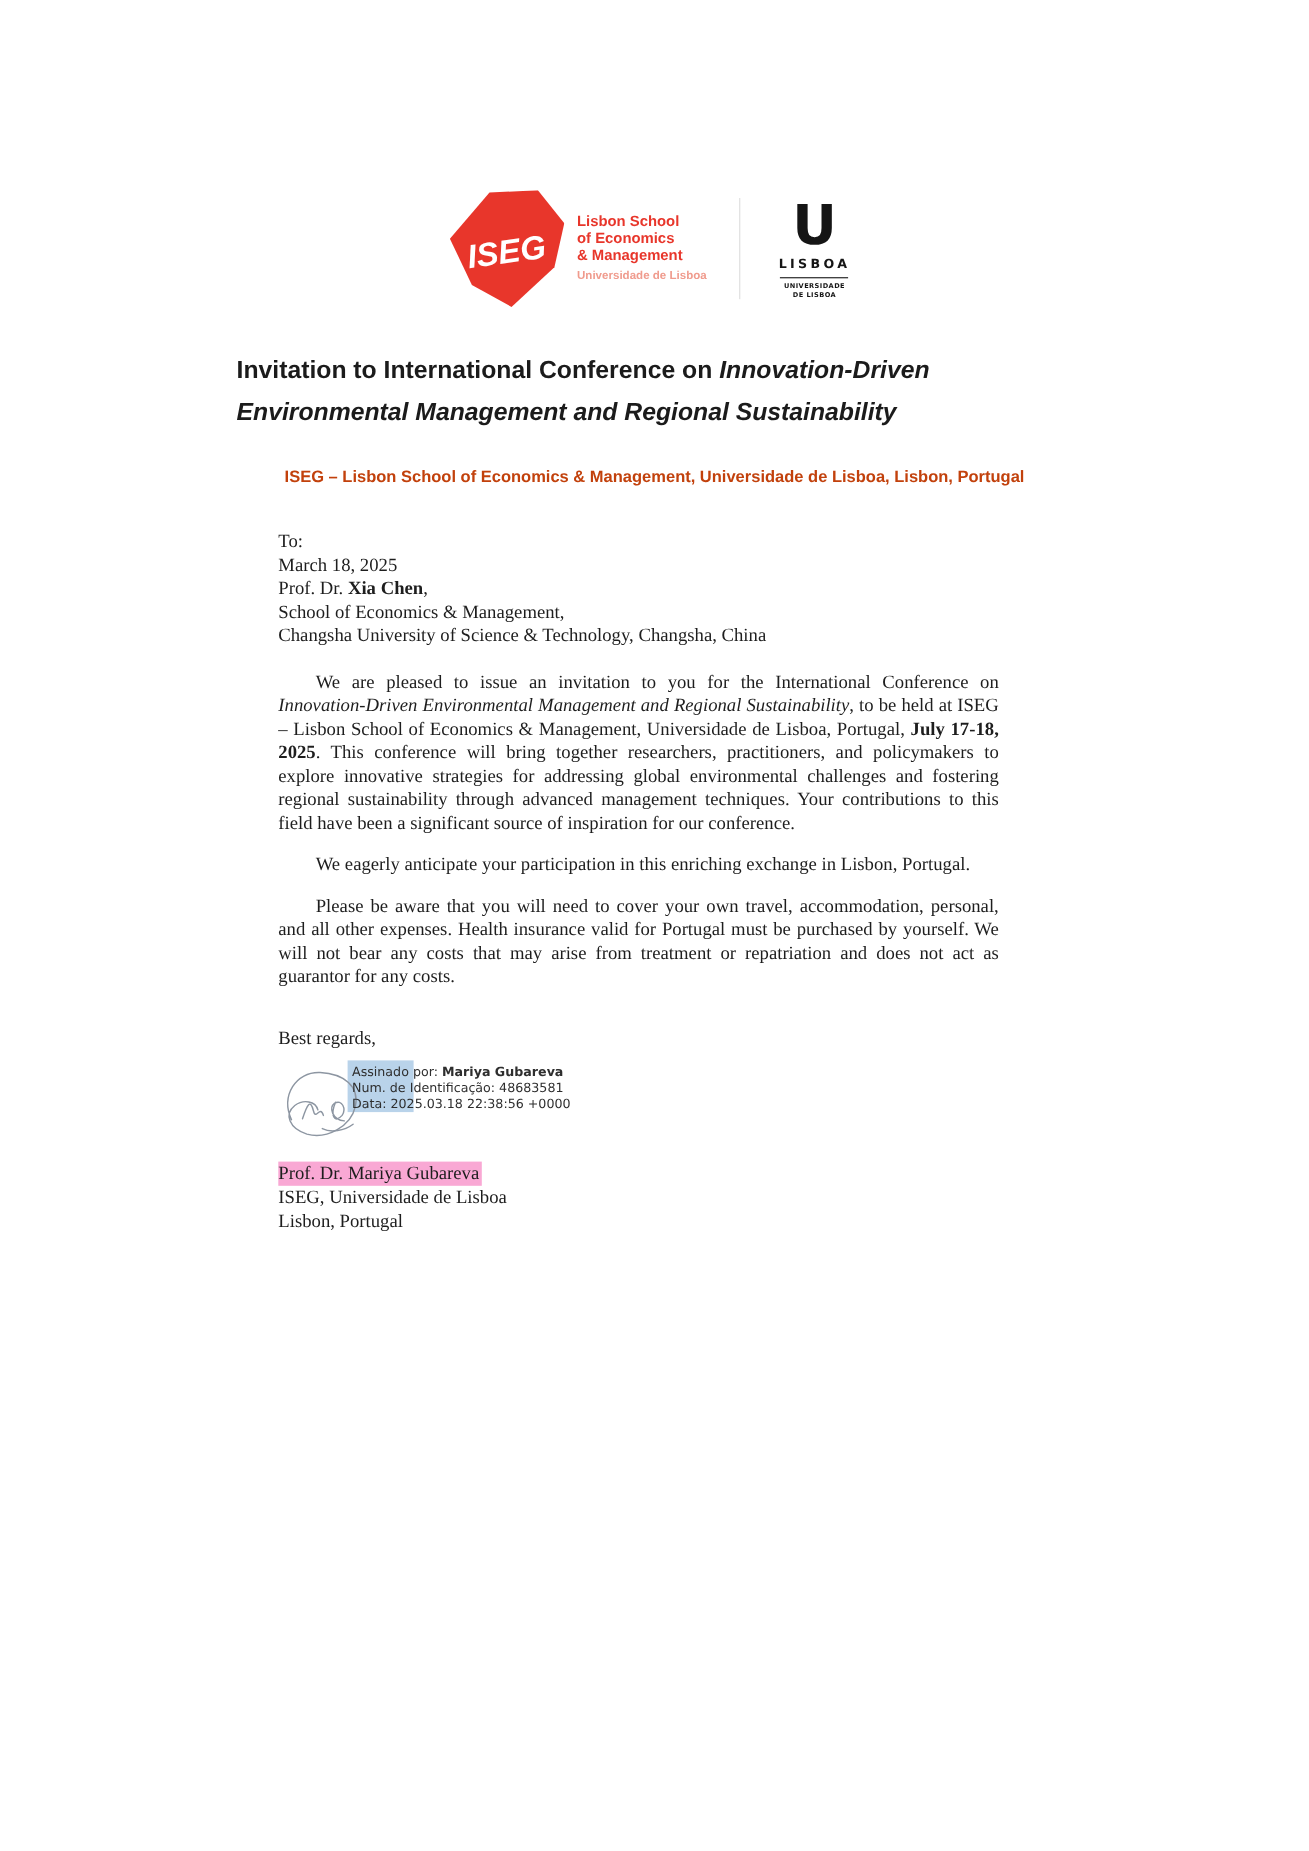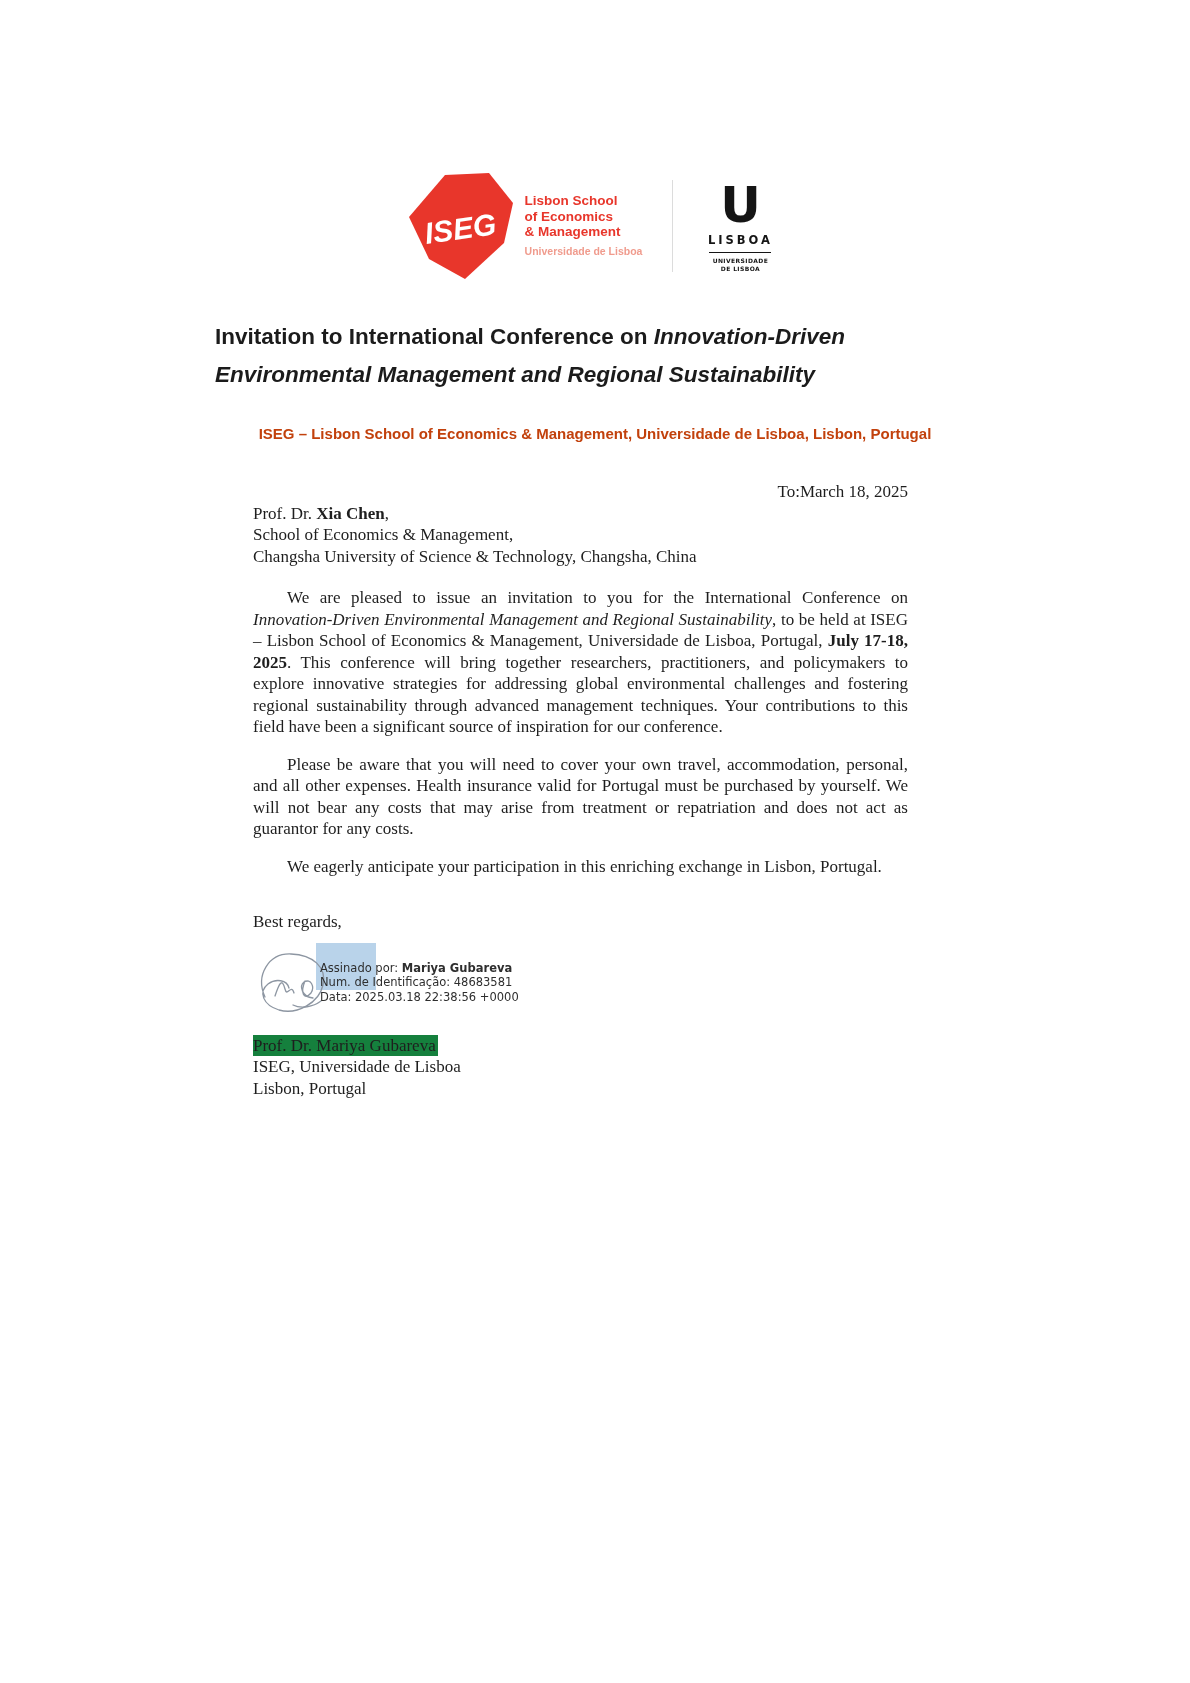--- a/index.html
+++ b/index.html
@@ -31,34 +31,34 @@
   
   .title { margin:36px auto 0; width:760px; text-align:left;
            font-family:"Liberation Sans",sans-serif; font-weight:bold;
            font-size:22.5px; line-height:38px; color:#1b1b1b; }
   .org-line { margin-top:31px; text-align:center;
               font-family:"Liberation Sans",sans-serif; font-weight:bold;
               font-size:15px; color:#c2410c; }
 
   
   .body-block { width:655px; margin:39px 0 0 253px; font-size:17px; line-height:21.5px; }
-  .to-row { display:flex; justify-content:flex-end; }
+  .to-row { display:flex; justify-content:center;flex-direction:column; }
   .para { text-align:justify; text-indent:34px; margin:16px 0 0 0; }
   .para.first { margin-top:20px; }
   .closing { margin-top:34px; }
 
   
   .sig-area { position:relative; height:88px; margin-top:4px; }
   .scribble { position:absolute; left:-4px; top:6px; }
   .stamp-hl { position:absolute; left:63px; top:6px; width:60px; height:47px; background:#b9d3ea; }
-  .stamp { position:absolute; left:67px; top:24px; z-index:1;
+  .stamp { position:absolute; left:67px; top:9px; z-index:1;
            font-family:"DejaVu Sans",sans-serif; font-size:11.5px;
            line-height:14.5px; color:#2e2e2e; }
   .signer { margin-top:10px; line-height:21.5px; }
-  .signer-name { background:#15803d; display:inline-block; padding:0 2px 0 0; }
+  .signer-name { background:#f9a8d4; display:inline-block; padding:0 2px 0 0; }
 </style>
 </head>
 <body>
 
 <div class="page">
 
   <div class="logo-row">
     <div class="iseg">
       <div class="gem-wrap">
         <svg width="104" height="106" viewBox="0 0 104 106">
@@ -95,23 +95,23 @@
     <div class="to-row">
       <span>To:</span>
       <span>March 18, 2025</span>
     </div>
     <div><span>Prof. Dr. </span><b>Xia Chen</b><span>,</span></div>
     <div>School of Economics &amp; Management,</div>
     <div>Changsha University of Science &amp; Technology, Changsha, China</div>
 
     <p class="para first"><span>We are pleased to issue an invitation to you for the International Conference on </span><em>Innovation-Driven Environmental Management and Regional Sustainability</em><span>, to be held at ISEG – Lisbon School of Economics &amp; Management, Universidade de Lisboa, Portugal, </span><b>July 17-18, 2025</b><span>. This conference will bring together researchers, practitioners, and policymakers to explore innovative strategies for addressing global environmental challenges and fostering regional sustainability through advanced management techniques. Your contributions to this field have been a significant source of inspiration for our conference.</span></p>
 
+    <p class="para">We eagerly anticipate your participation in this enriching exchange in Lisbon, Portugal.</p>
+
     <p class="para">Please be aware that you will need to cover your own travel, accommodation, personal, and all other expenses. Health insurance valid for Portugal must be purchased by yourself. We will not bear any costs that may arise from treatment or repatriation and does not act as guarantor for any costs.</p>
-
-    <p class="para">We eagerly anticipate your participation in this enriching exchange in Lisbon, Portugal.</p>
 
     <div class="closing">Best regards,</div>
 
     <div class="sig-area">
       <div class="stamp-hl"></div>
       <svg class="scribble" width="92" height="72" viewBox="0 0 92 72">
         <g fill="none" stroke="#8d96a2" stroke-width="1.3" stroke-linecap="round">
           <path d="M16,54 C6,32 20,10 42,11 C64,12 78,24 74,42 C70,60 48,72 30,67 C14,62 9,49 19,41 C27,35 38,37 40,45"></path>
           <path d="M26,53 C30,41 33,34 36,46 C38,55 42,40 45,50"></path>
           <path d="M56,38 C51,50 55,58 62,50 C66,44 62,35 55,39 C50,43 53,54 64,55"></path>

